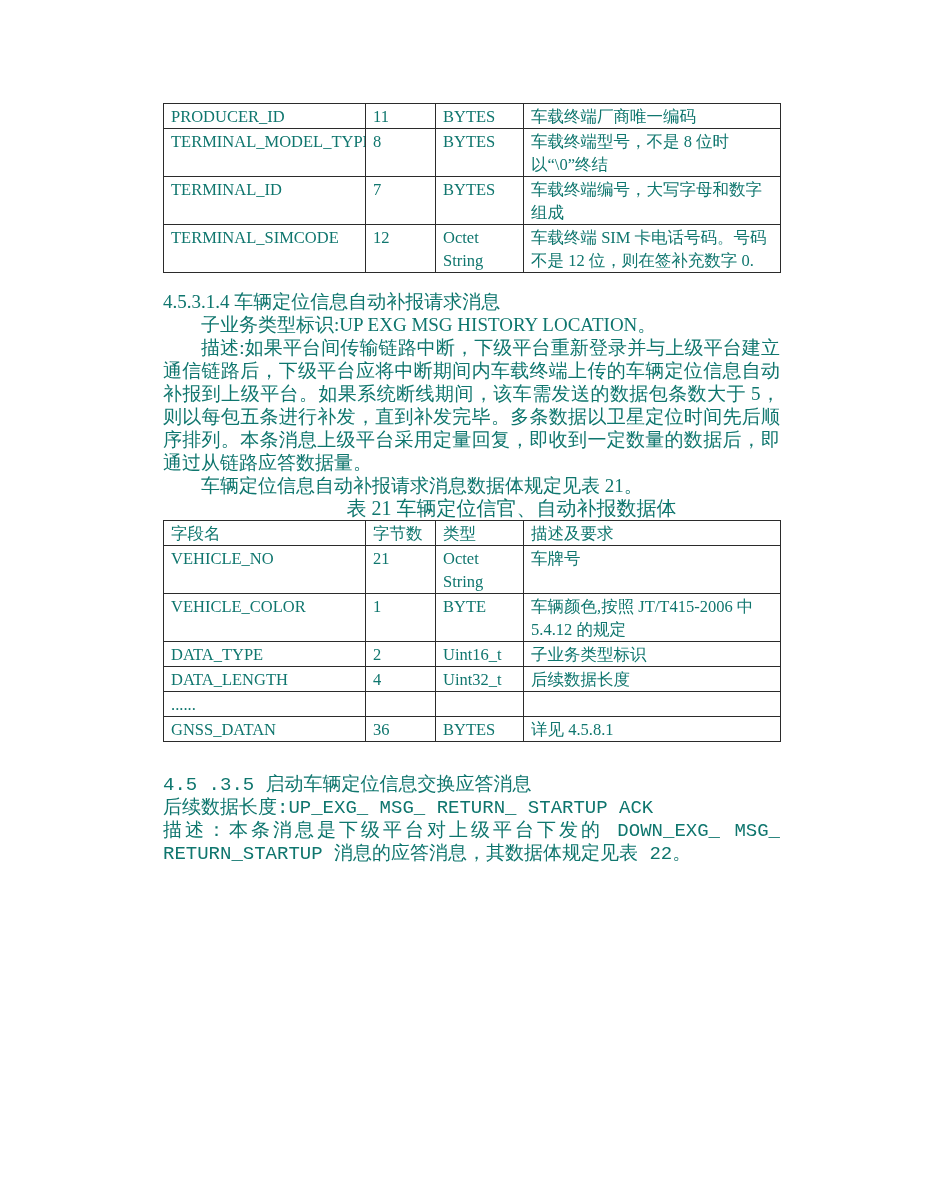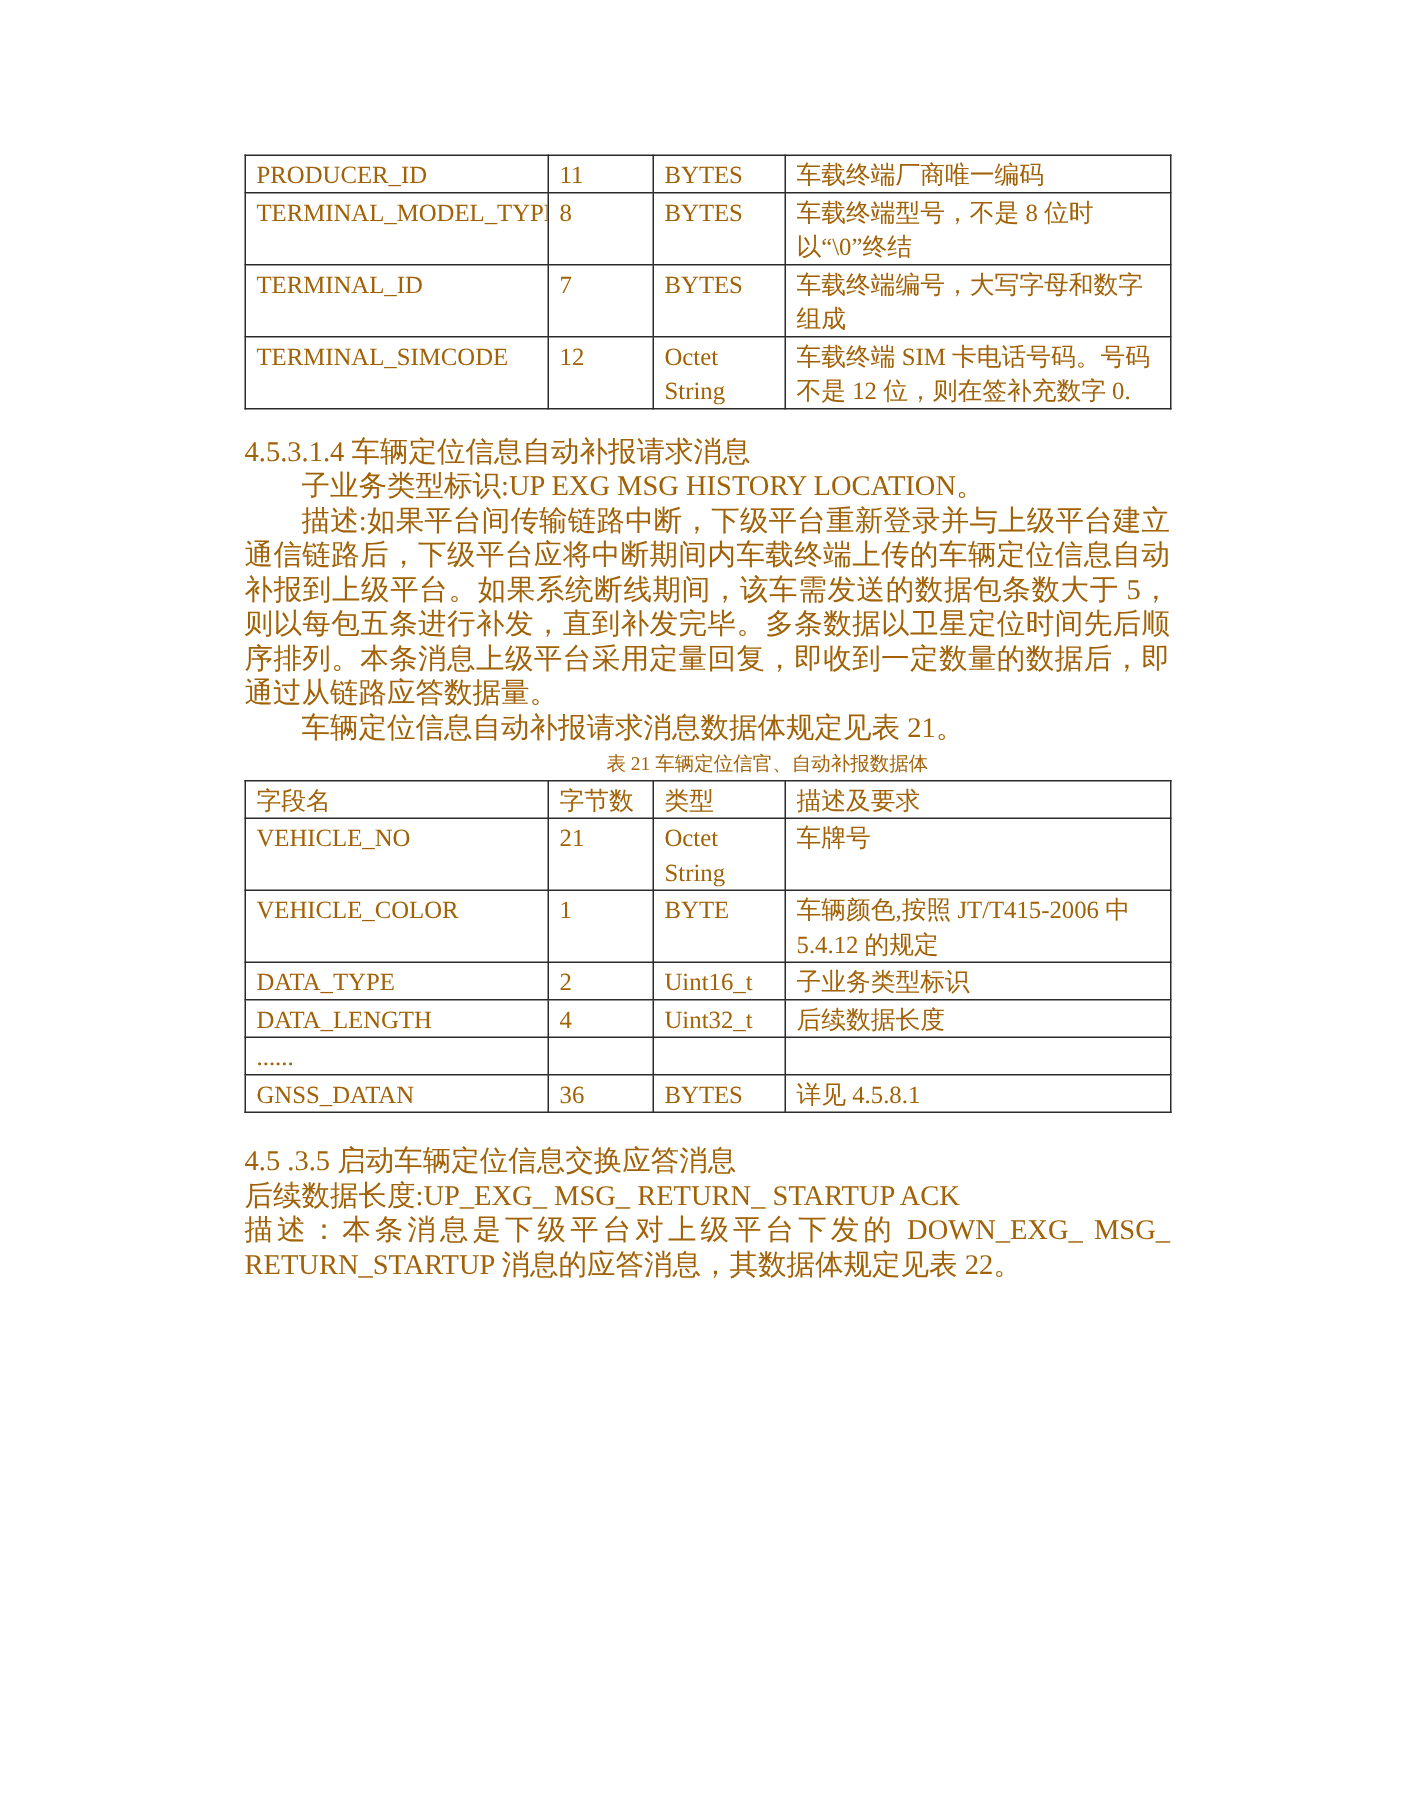--- a/index.html
+++ b/index.html
@@ -7,21 +7,21 @@
     padding: 0;
     background: #ffffff;
   }
   .page {
     position: relative;
     width: 940px;
     height: 1200px;
     background: #ffffff;
     overflow: hidden;
     font-family: "Liberation Serif", "DejaVu Serif", serif;
-    color: #a16207;
+    color: #0f766e;
   }
   .content {
     position: absolute;
     left: 163px;
     top: 0;
     width: 617px;
   }
   table {
     border-collapse: collapse;
     width: 617px;
@@ -45,26 +45,26 @@
   .cont-table { margin-top: 103px; }
   p {
     margin: 0;
     font-size: 19px;
     line-height: 23px;
     text-align: justify;
   }
   .sec1-heading { margin-top: 17px; }
   .indent2 { text-indent: 2em; }
   .table-caption {
-    font-size: 13px;
+    font-size: 20px;
     line-height: 23px;
     text-align: center;
     padding-left: 80px;
   }
-  .sec2 { margin-top: 21px; }
+  .sec2 { margin-top: 32px; font-family: Liberation Mono, monospace; }
   .empty-cell { height: 23px; }
 </style>
 </head>
 <body>
 
 <div class="page">
   <div class="content">
 
     <table class="cont-table">
       <colgroup>

